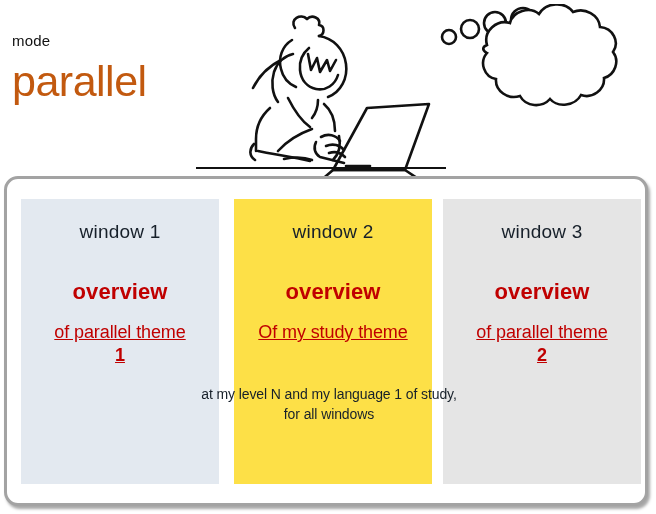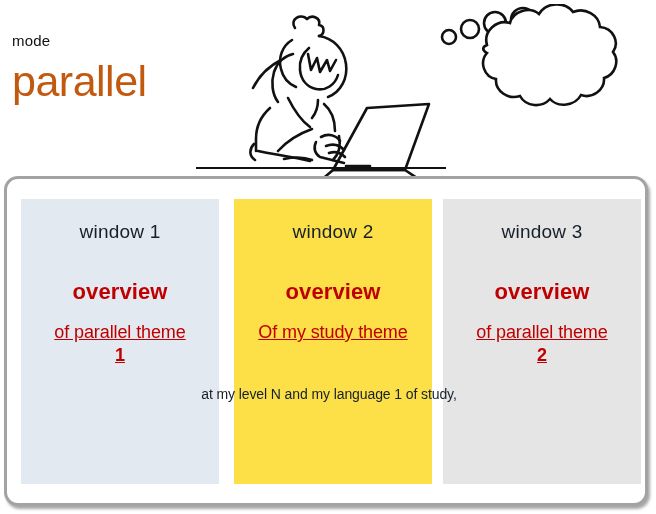--- a/index.html
+++ b/index.html
@@ -225,14 +225,15 @@
     <div class="window-label">window 3</div>
     <div class="overview-label">overview</div>
     <div class="theme-text">
       <span>of parallel theme</span>
       <span class="theme-num">2</span>
     </div>
   </div>
 
   <div id="footer-note">
     <span class="nl">at my level N and my language 1 of study,</span>
+    <span class="nl">for all windows</span>
   </div>
 </div>
 
 </body></html>

